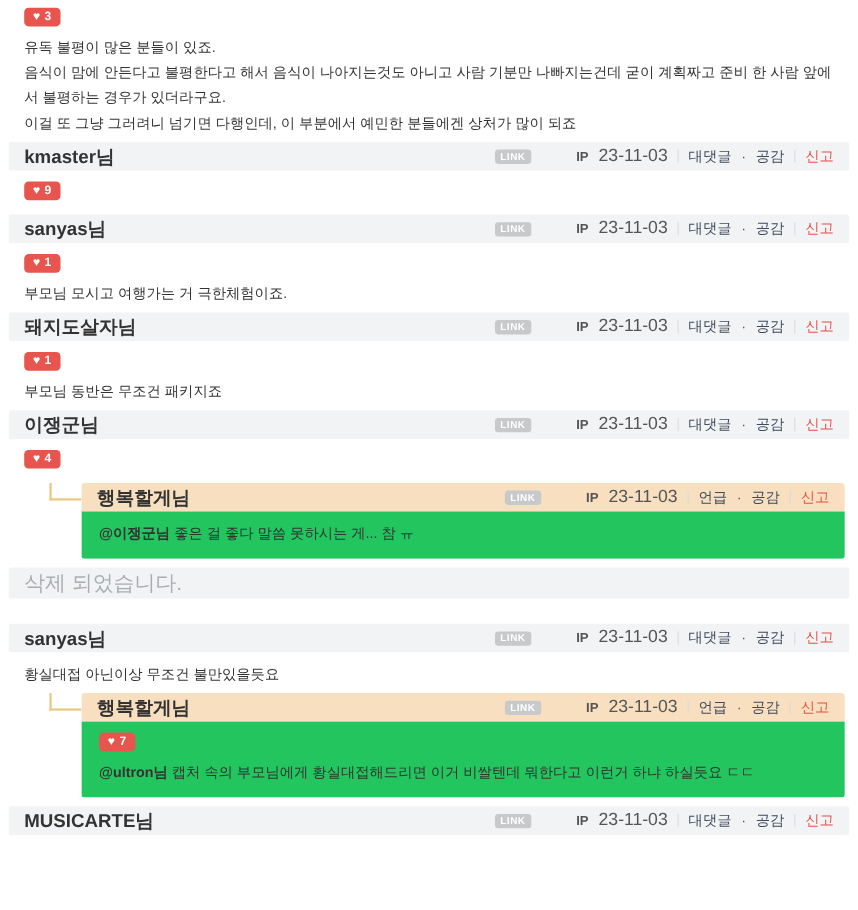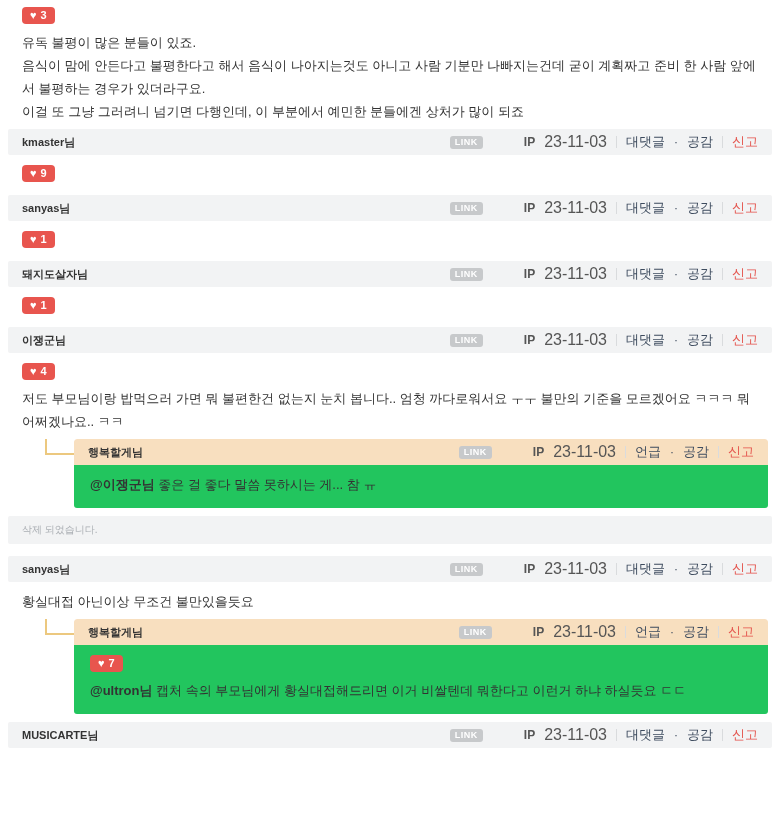--- a/index.html
+++ b/index.html
@@ -7,21 +7,21 @@
   body {
     width:780px; height:827px; overflow:hidden;
     font-family:"Liberation Sans","DejaVu Sans",sans-serif;
     color:#333;
   }
   .comment { }
   .c-head {
     height:26px; margin:0 8px; background:#f2f3f4; border-radius:2px;
     display:flex; align-items:center; padding:0 14px;
   }
-  .c-user { font-size:11px; font-weight:bold; color:#333; }
+  .c-user { font-size:17px; font-weight:bold; color:#333; }
   .c-meta { margin-left:auto; display:flex; align-items:center; gap:9px; }
   .link-badge {
     background:#c7c9cb; color:#fff; font-size:9px; font-weight:bold;
     letter-spacing:.5px; border-radius:3px; padding:2px 5px; line-height:1;margin-left:24px;
   }
   .ip { font-size:12px; color:#555; font-weight:bold;padding-left:32px; }
   .date { font-size:16px; color:#555; }
   .vdiv { width:1px; height:12px; background:#d9dbdd; }
   .act { font-size:13px; color:#3d4b5e; cursor:pointer; }
   .dot { font-size:12px; color:#3d4b5e; }
@@ -31,23 +31,23 @@
   .likes {
     display:inline-flex; align-items:center; gap:4px;
     background:#e8554e; color:#fff; border-radius:4px;
     padding:3px 8px; font-size:11px; font-weight:bold; line-height:1;
     margin-bottom:7px; cursor:pointer;
   }
   .likes .hrt { font-size:11px; }
   .c-text { font-size:13px; line-height:23px; color:#333; }
   .c-text p { margin:0; }
   .deleted {
-    height:28px; margin:4px 8px 12px; background:#f2f3f4; border-radius:2px;
+    height:28px; margin:4px 8px 23px; background:#f2f3f4; border-radius:2px;
     display:flex; align-items:center; padding:0 14px;
-    font-size:10px; color:#aaaeb3;
+    font-size:19px; color:#aaaeb3;
   }
   .reply { display:flex; align-items:flex-start; margin:2px 12px 8px 0; }
   .reply-connector {
     width:29px; height:16px; margin-left:45px; margin-top:0;
     border-left:2px solid #ecc87f; border-bottom:2px solid #ecc87f;
   }
   .reply-card { flex:1; border-radius:3px; overflow:hidden; }
   .reply-head {
     height:26px; background:#f8dfbf; display:flex; align-items:center;
     padding:0 14px; border-radius:3px 3px 0 0;
@@ -110,20 +110,23 @@
       <span class="act">공감</span>
       <span class="vdiv"></span>
       <span class="report">신고</span>
     </span>
   </div>
   <div class="c-body">
     <span class="likes">
         <span class="hrt">♥</span>
         <span>1</span>
       </span>
+    <div class="c-text">
+        <p>부모님 모시고 여행가는 거 극한체험이죠.</p>
+      </div>
   </div>
 </div>
 
 <div class="comment">
   <div class="c-head">
     <span class="c-user">돼지도살자님</span>
     <span class="c-meta">
       <span class="link-badge">LINK</span>
       <span class="ip">IP</span>
       <span class="date">23-11-03</span>
@@ -133,20 +136,23 @@
       <span class="act">공감</span>
       <span class="vdiv"></span>
       <span class="report">신고</span>
     </span>
   </div>
   <div class="c-body">
     <span class="likes">
         <span class="hrt">♥</span>
         <span>1</span>
       </span>
+    <div class="c-text">
+        <p>부모님 동반은 무조건 패키지죠</p>
+      </div>
   </div>
 </div>
 
 <div class="comment">
   <div class="c-head">
     <span class="c-user">이쟁군님</span>
     <span class="c-meta">
       <span class="link-badge">LINK</span>
       <span class="ip">IP</span>
       <span class="date">23-11-03</span>
@@ -156,23 +162,20 @@
       <span class="act">공감</span>
       <span class="vdiv"></span>
       <span class="report">신고</span>
     </span>
   </div>
   <div class="c-body" style="padding-bottom:4px;">
     <span class="likes">
         <span class="hrt">♥</span>
         <span>4</span>
       </span>
-    <div class="c-text">
-        <p>저도 부모님이랑 밥먹으러 가면 뭐 불편한건 없는지 눈치 봅니다.. 엄청 까다로워서요 ㅜㅜ 불만의 기준을 모르겠어요 ㅋㅋㅋ 뭐 어쩌겠나요.. ㅋㅋ</p>
-      </div>
   </div>
   <div class="reply">
     <div class="reply-connector"></div>
     <div class="reply-card">
       <div class="reply-head">
         <span class="c-user">행복할게님</span>
         <span class="c-meta">
           <span class="link-badge">LINK</span>
           <span class="ip">IP</span>
           <span class="date">23-11-03</span>

